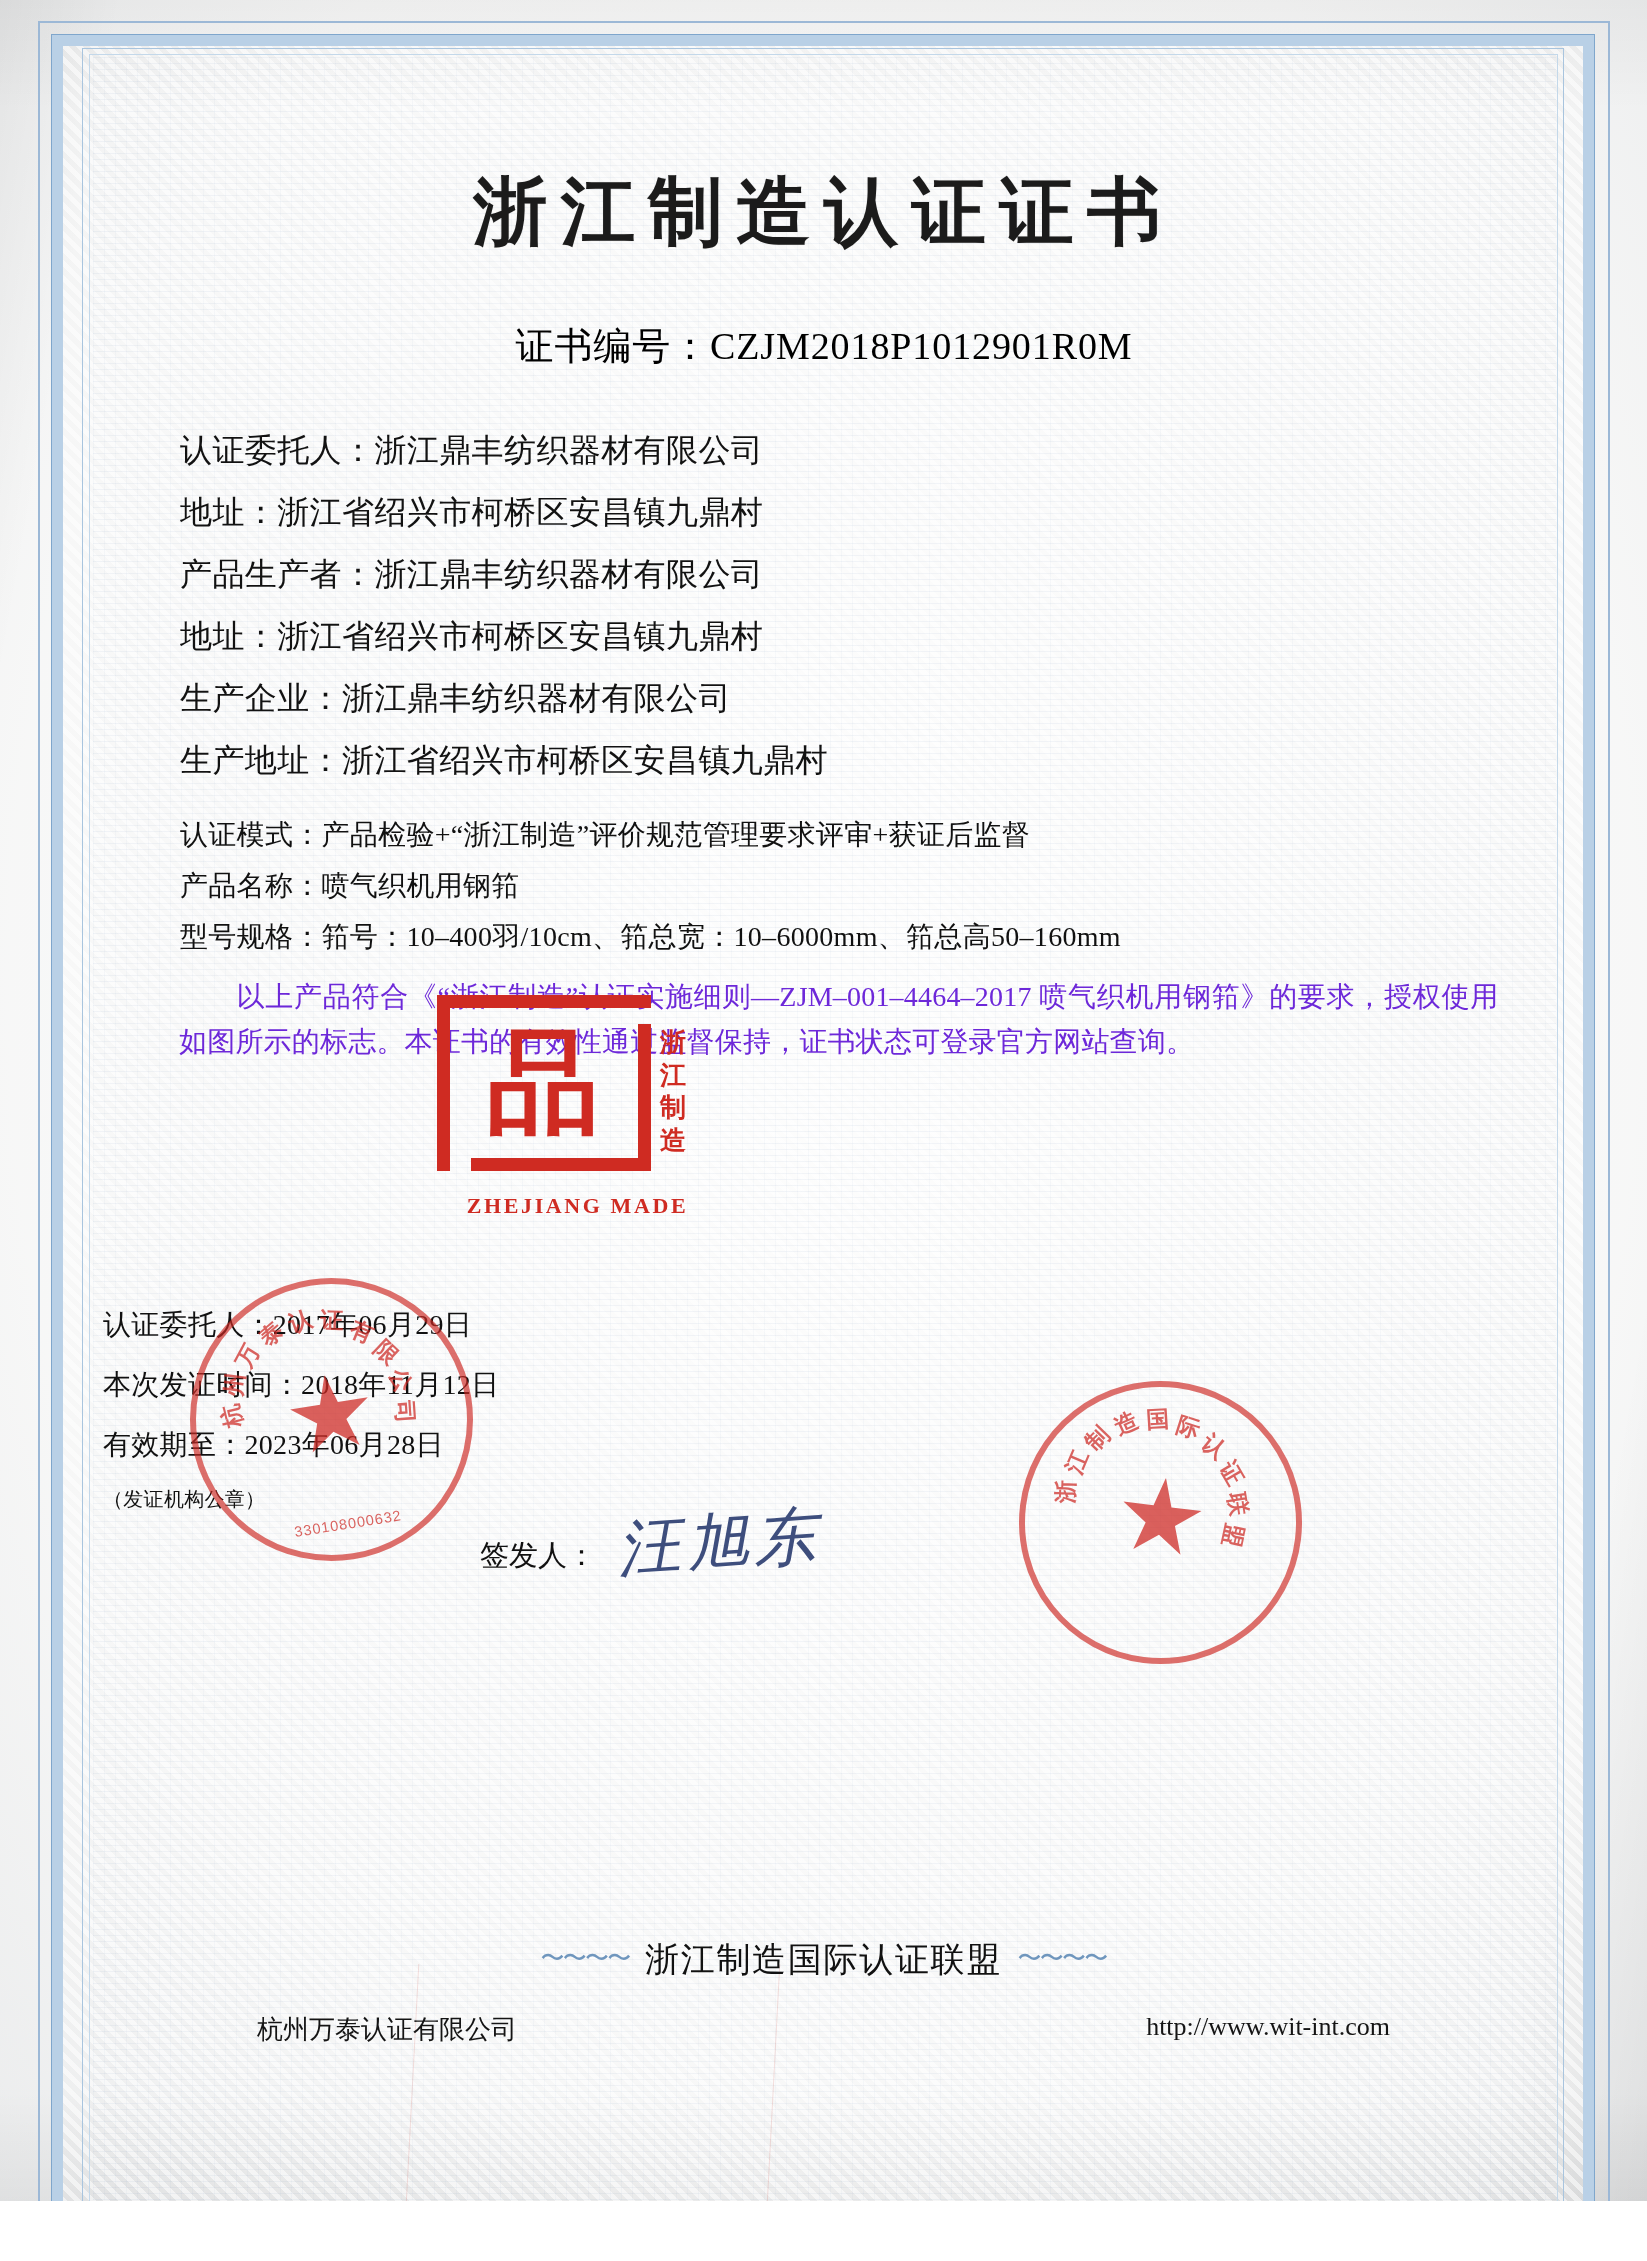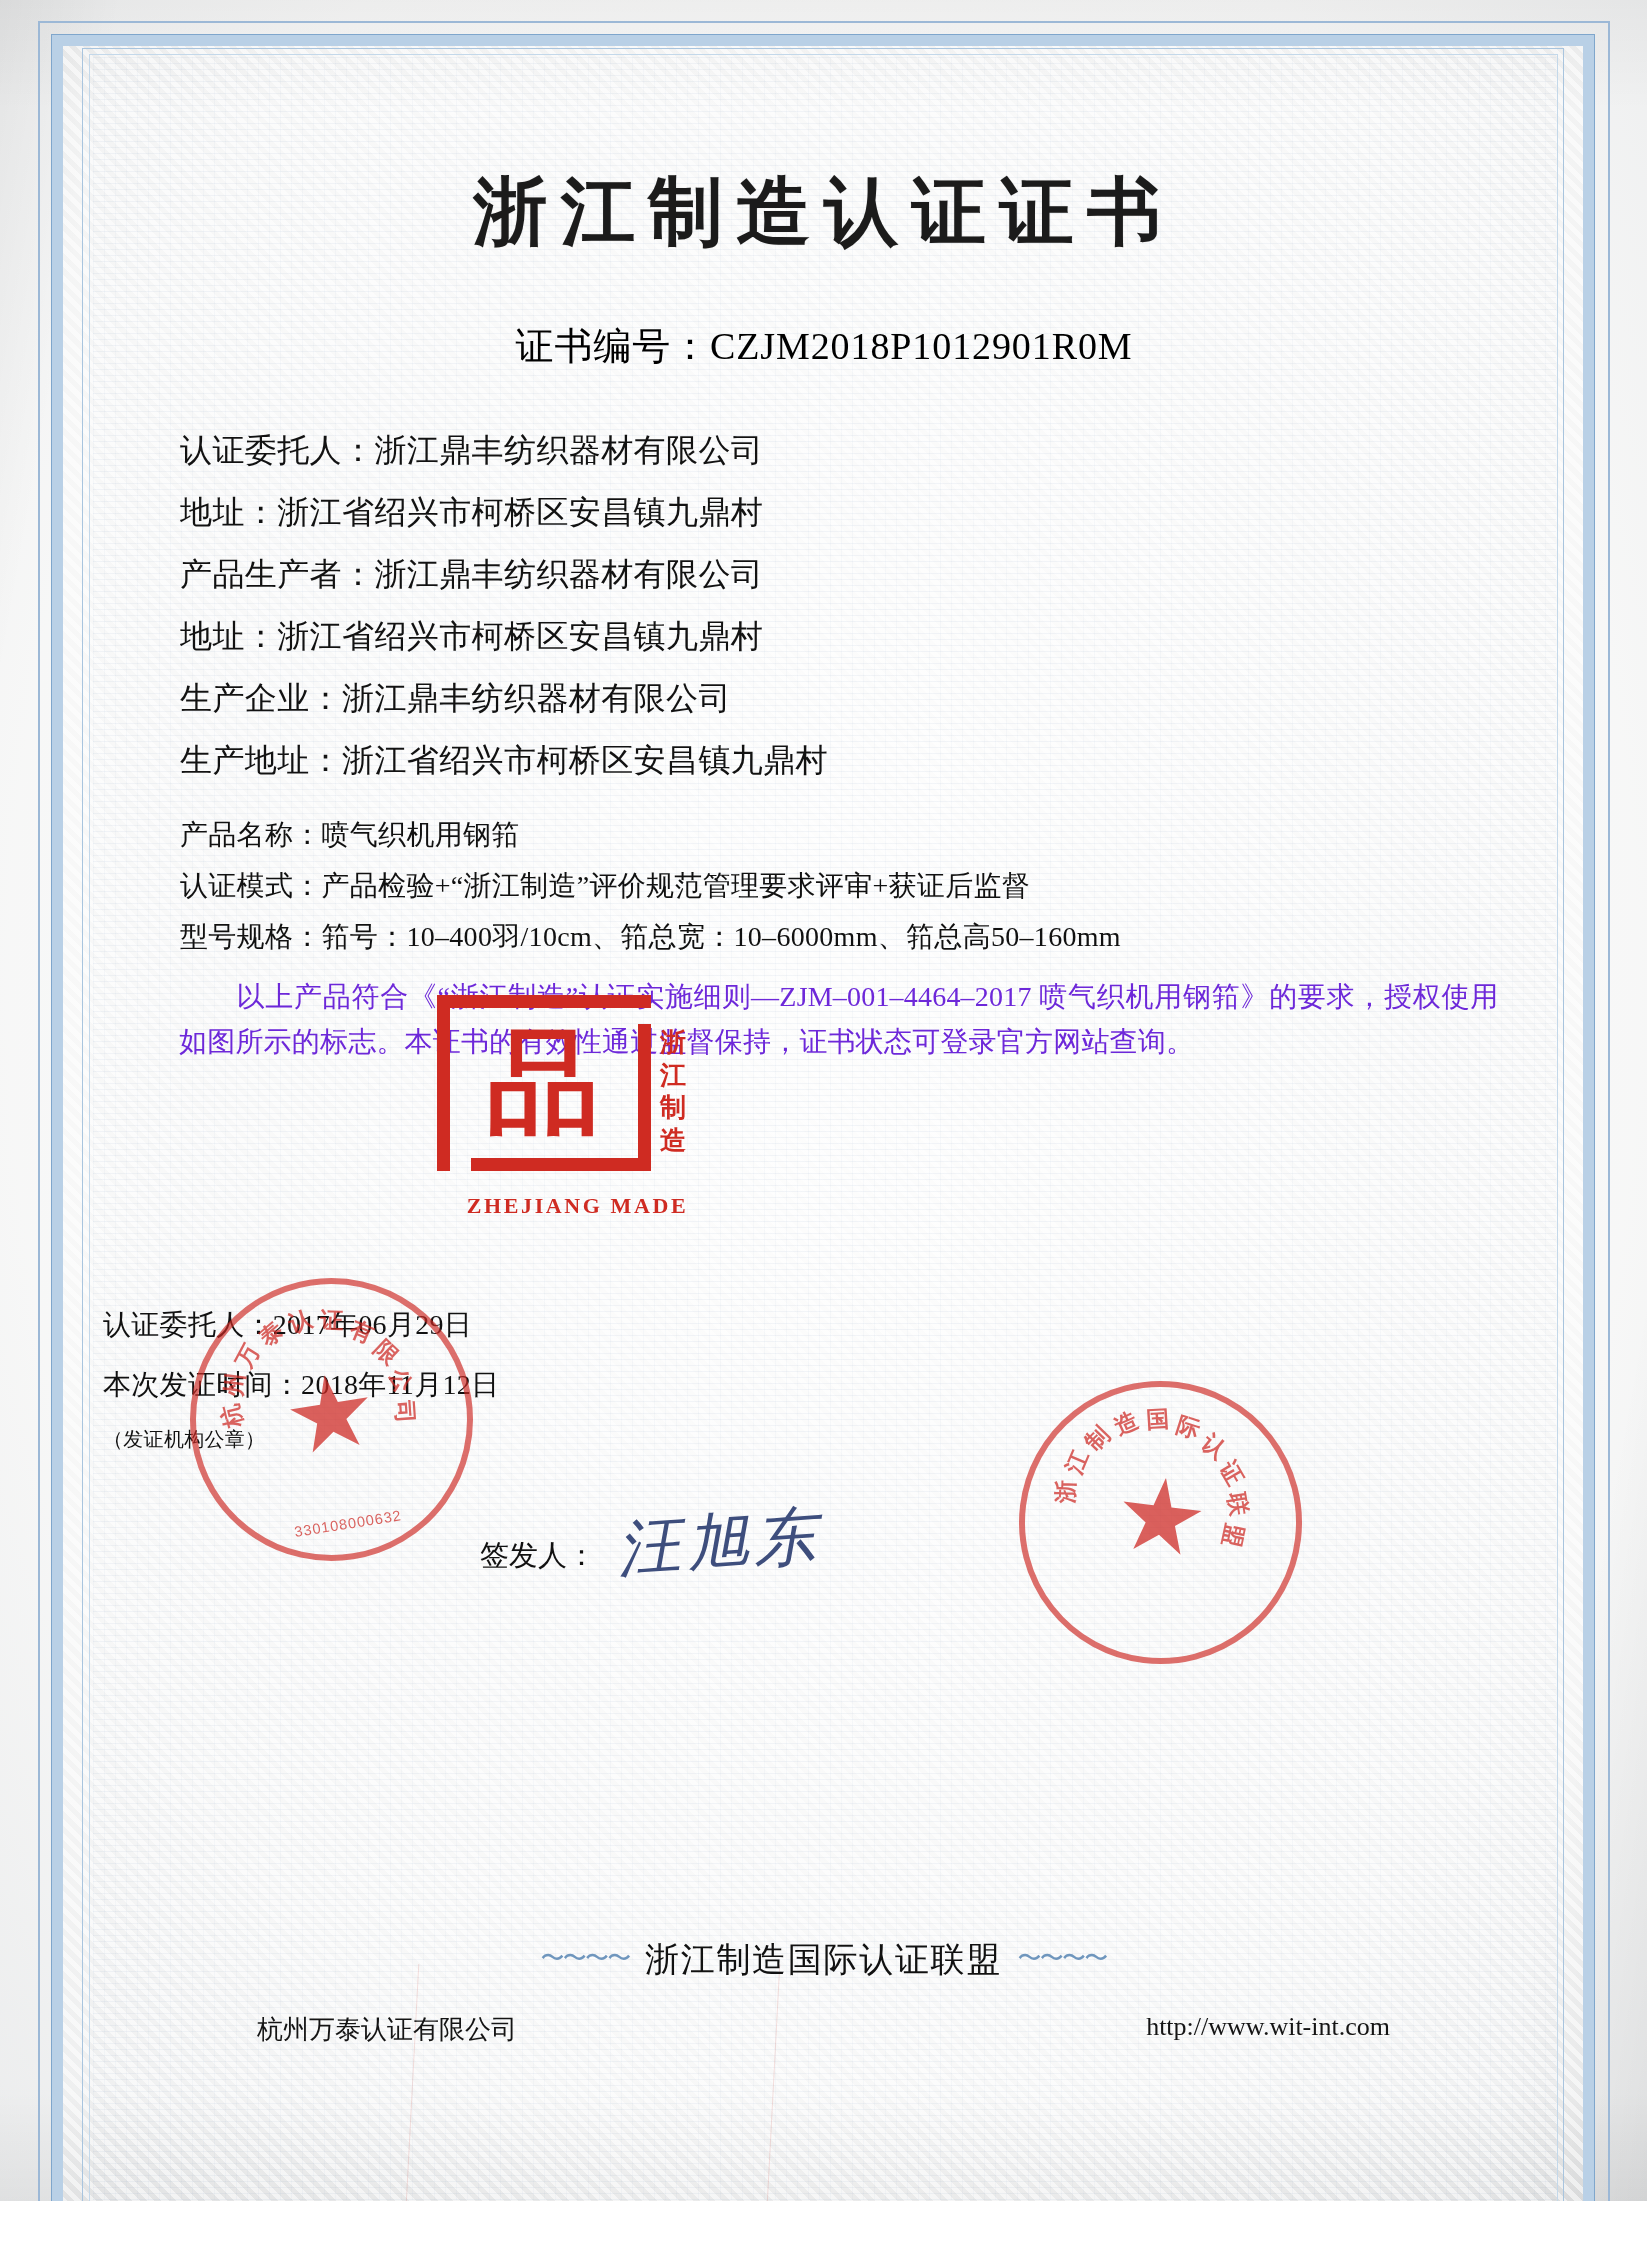--- a/index.html
+++ b/index.html
@@ -397,42 +397,43 @@
     <div class="info-block">
       <div class="info-line">认证委托人：浙江鼎丰纺织器材有限公司</div>
       <div class="info-line">地址：浙江省绍兴市柯桥区安昌镇九鼎村</div>
       <div class="info-line">产品生产者：浙江鼎丰纺织器材有限公司</div>
       <div class="info-line">地址：浙江省绍兴市柯桥区安昌镇九鼎村</div>
       <div class="info-line">生产企业：浙江鼎丰纺织器材有限公司</div>
       <div class="info-line">生产地址：浙江省绍兴市柯桥区安昌镇九鼎村</div>
     </div>
 
     <div class="spec-block">
+      <div class="spec-line">认证模式：产品检验+“浙江制造”评价规范管理要求评审+获证后监督</div>
       <div class="spec-line">产品名称：喷气织机用钢筘</div>
-      <div class="spec-line">认证模式：产品检验+“浙江制造”评价规范管理要求评审+获证后监督</div>
       <div class="spec-line">型号规格：筘号：10–400羽/10cm、筘总宽：10–6000mm、筘总高50–160mm</div>
     </div>
 
     <div class="statement"><span class="indent"></span><span>以上产品符合《“浙江制造”认证实施细则—ZJM–001–4464–2017 喷气织机用钢筘》的要求，授权使用如图所示的标志。本证书的有效性通过监督保持，证书状态可登录官方网站查询。</span></div>
 
   </div>
 
   <div class="logo-wrap">
     <div class="logo-mark">
       <div class="corner-tl"></div>
       <div class="corner-br"></div>
       <div class="logo-glyph">品</div>
     </div>
     <div class="logo-side">浙江制造</div>
     <div class="logo-en">ZHEJIANG MADE</div>
   </div>
 
   <div class="dates">
     <div class="date-line">认证委托人：2017年06月29日</div>
     <div class="date-line">本次发证时间：2018年11月12日</div>
+    <div class="date-line">有效期至：2023年06月28日</div>
     <div class="seal-note">（发证机构公章）</div>
   </div>
 
   <div class="seal seal-left">
     <div class="seal-star"></div>
     <div class="seal-ring-text">
         <span style="position: absolute; left: 50%; top: 50%; font-size: 23px; font-weight: bold; font-family: &quot;DejaVu Serif&quot;, serif; transform: translate(-50%, -50%) translate(-101px, 8.8px) rotate(265deg);">杭</span>
         <span style="position: absolute; left: 50%; top: 50%; font-size: 23px; font-weight: bold; font-family: &quot;DejaVu Serif&quot;, serif; transform: translate(-50%, -50%) translate(-97px, -28px) rotate(286.111deg);">州</span>
         <span style="position: absolute; left: 50%; top: 50%; font-size: 23px; font-weight: bold; font-family: &quot;DejaVu Serif&quot;, serif; transform: translate(-50%, -50%) translate(-81px, -61px) rotate(307.222deg);">万</span>
         <span style="position: absolute; left: 50%; top: 50%; font-size: 23px; font-weight: bold; font-family: &quot;DejaVu Serif&quot;, serif; transform: translate(-50%, -50%) translate(-53px, -86px) rotate(328.333deg);">泰</span>

